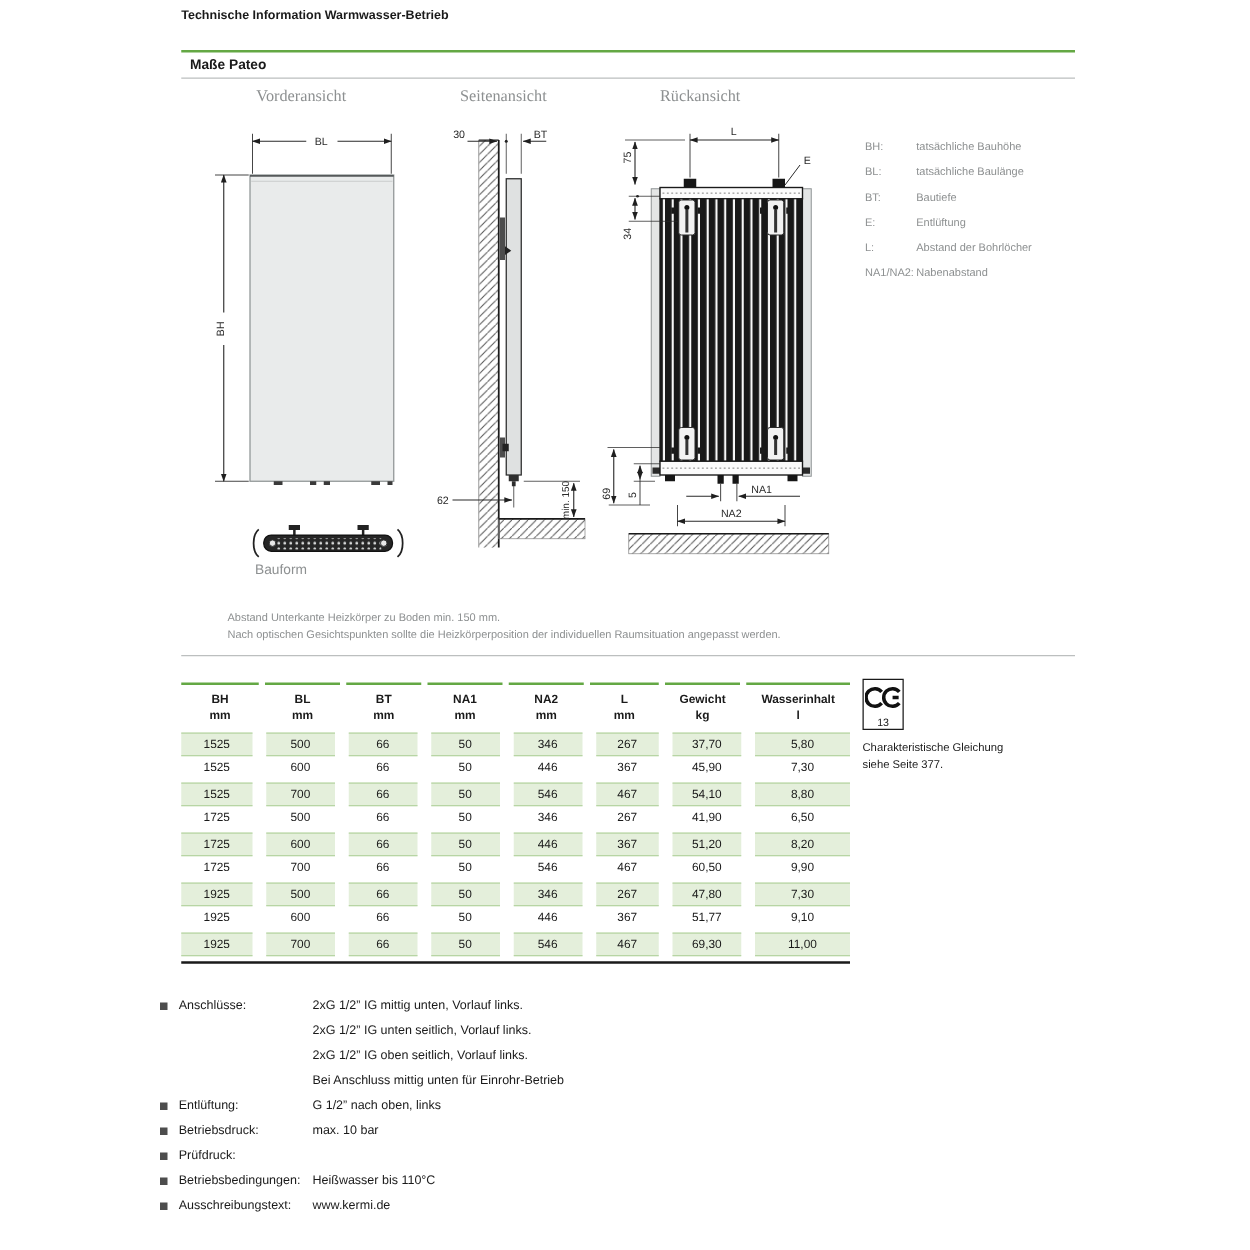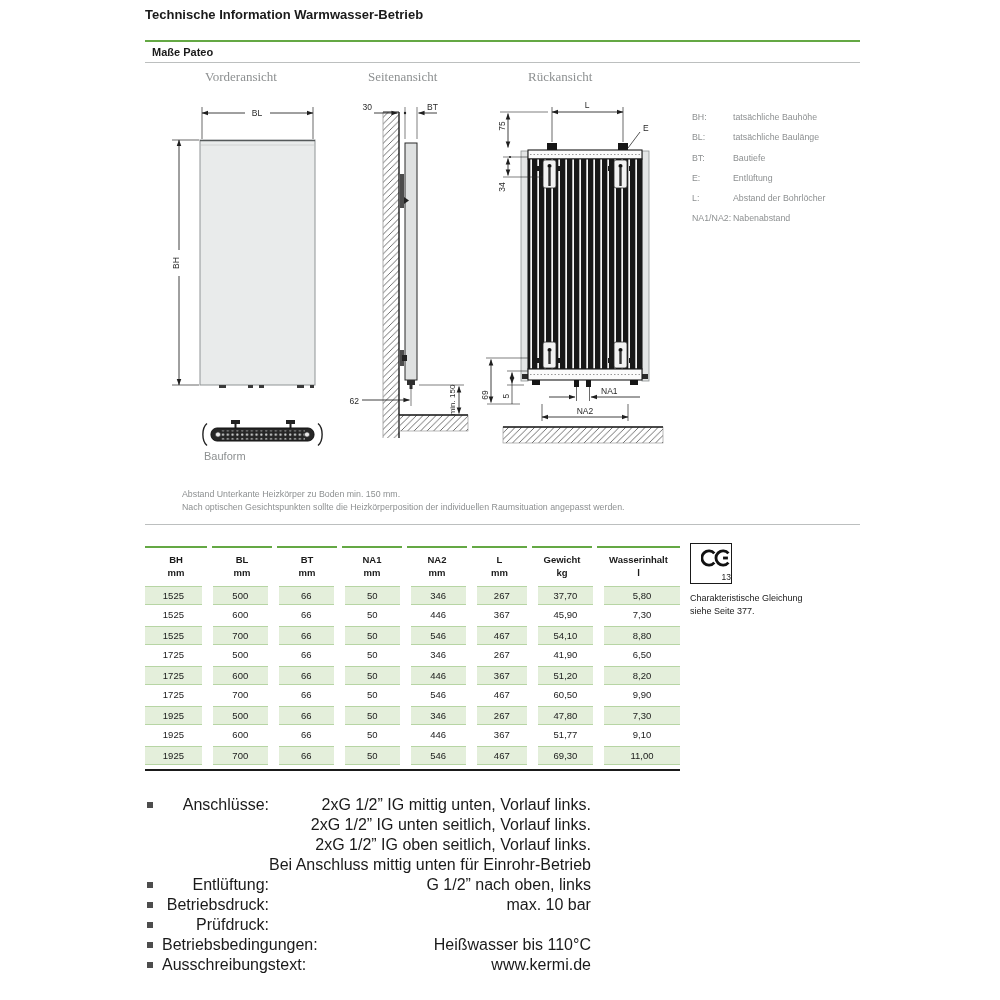--- a/index.html
+++ b/index.html
@@ -1,20 +1,20 @@
 <!DOCTYPE html>
 <html><head>
 <meta charset="utf-8">
 <style>
   * { box-sizing: border-box; margin: 0; padding: 0; }
   html,body { width:1000px; height:1000px; background:#fff; overflow:hidden;
     font-family:"Liberation Sans", sans-serif; color:#1a1a1a; position:relative; }
   .abs { position:absolute; }
 
-  .title { left:145px; top:7px; font-size:13px; font-weight:bold; }
+  .title { left:145px; top:7px; font-size:10px; font-weight:bold; }
   .green-rule { left:145px; top:40px; width:715px; height:2px; background:#64a844; }
   .section-title { left:152px; top:46px; font-size:11px; font-weight:bold; }
   .thin-rule { left:145px; top:62px; width:715px; height:1px; background:#bcbfbf; }
 
   .view-label { font-size:13px; color:#8d9091;font-family:Liberation Serif, serif; }
   .bauform-label { left:204px; top:450px; font-size:11px; color:#8d9091; }
 
   .legend { left:692px; top:107px; font-size:8.8px; color:#8d9091; line-height:20.3px; }
   .legend .lk { display:inline-block; min-width:41px; }
 
@@ -29,26 +29,26 @@
         font-size:9.5px; font-weight:bold; line-height:13px; }
   .tbody { margin-top:3px; }
   .trow { display:flex; gap:11px; height:20px; align-items:center; }
   .td { font-size:9.5px; text-align:center; height:20px; line-height:19px; }
   .trow.green .td { background:#e4efdb; border-top:1px solid #b7d5a4; border-bottom:1px solid #b7d5a4;
         height:19px; line-height:17px; }
   .c0{width:62px}.c1{width:60px}.c2{width:60px}.c3{width:60px}
   .c4{width:60px}.c5{width:55px}.c6{width:60px}.c7{width:83px}
   .bottom-rule { left:145px; top:769px; width:535px; height:2px; background:#1a1a1a; }
 
-  .ce-box { left:690px; top:543px; width:42px; height:41px; border:1.6px solid #1a1a1a;
-        text-align:right; padding-top:4px; }
+  .ce-box { left:690px; top:543px; width:33px; height:41px; border:1.6px solid #1a1a1a;
+        text-align:center; padding-top:4px; }
   .ce-num { font-size:8.5px; line-height:10px; }
   .ce-note { left:690px; top:592px; font-size:9px; line-height:13px; }
 
-  .specs { left:147px; top:795px; font-size:16px;text-align:right; }
+  .specs { left:128px; top:795px; font-size:10px; }
   .spec-row { display:grid; grid-template-columns:15px 107px auto; }
   .spec-bullet { width:6px; height:6px; background:#4d4d4d; margin-top:7px; }
   .spec-label { line-height:20px; }
   .spec-values div { line-height:20px; }
 
   svg text { font-family:"Liberation Sans", sans-serif; font-size:8.5px; fill:#2a2a2a; }
 </style>
 </head>
 <body>
 

